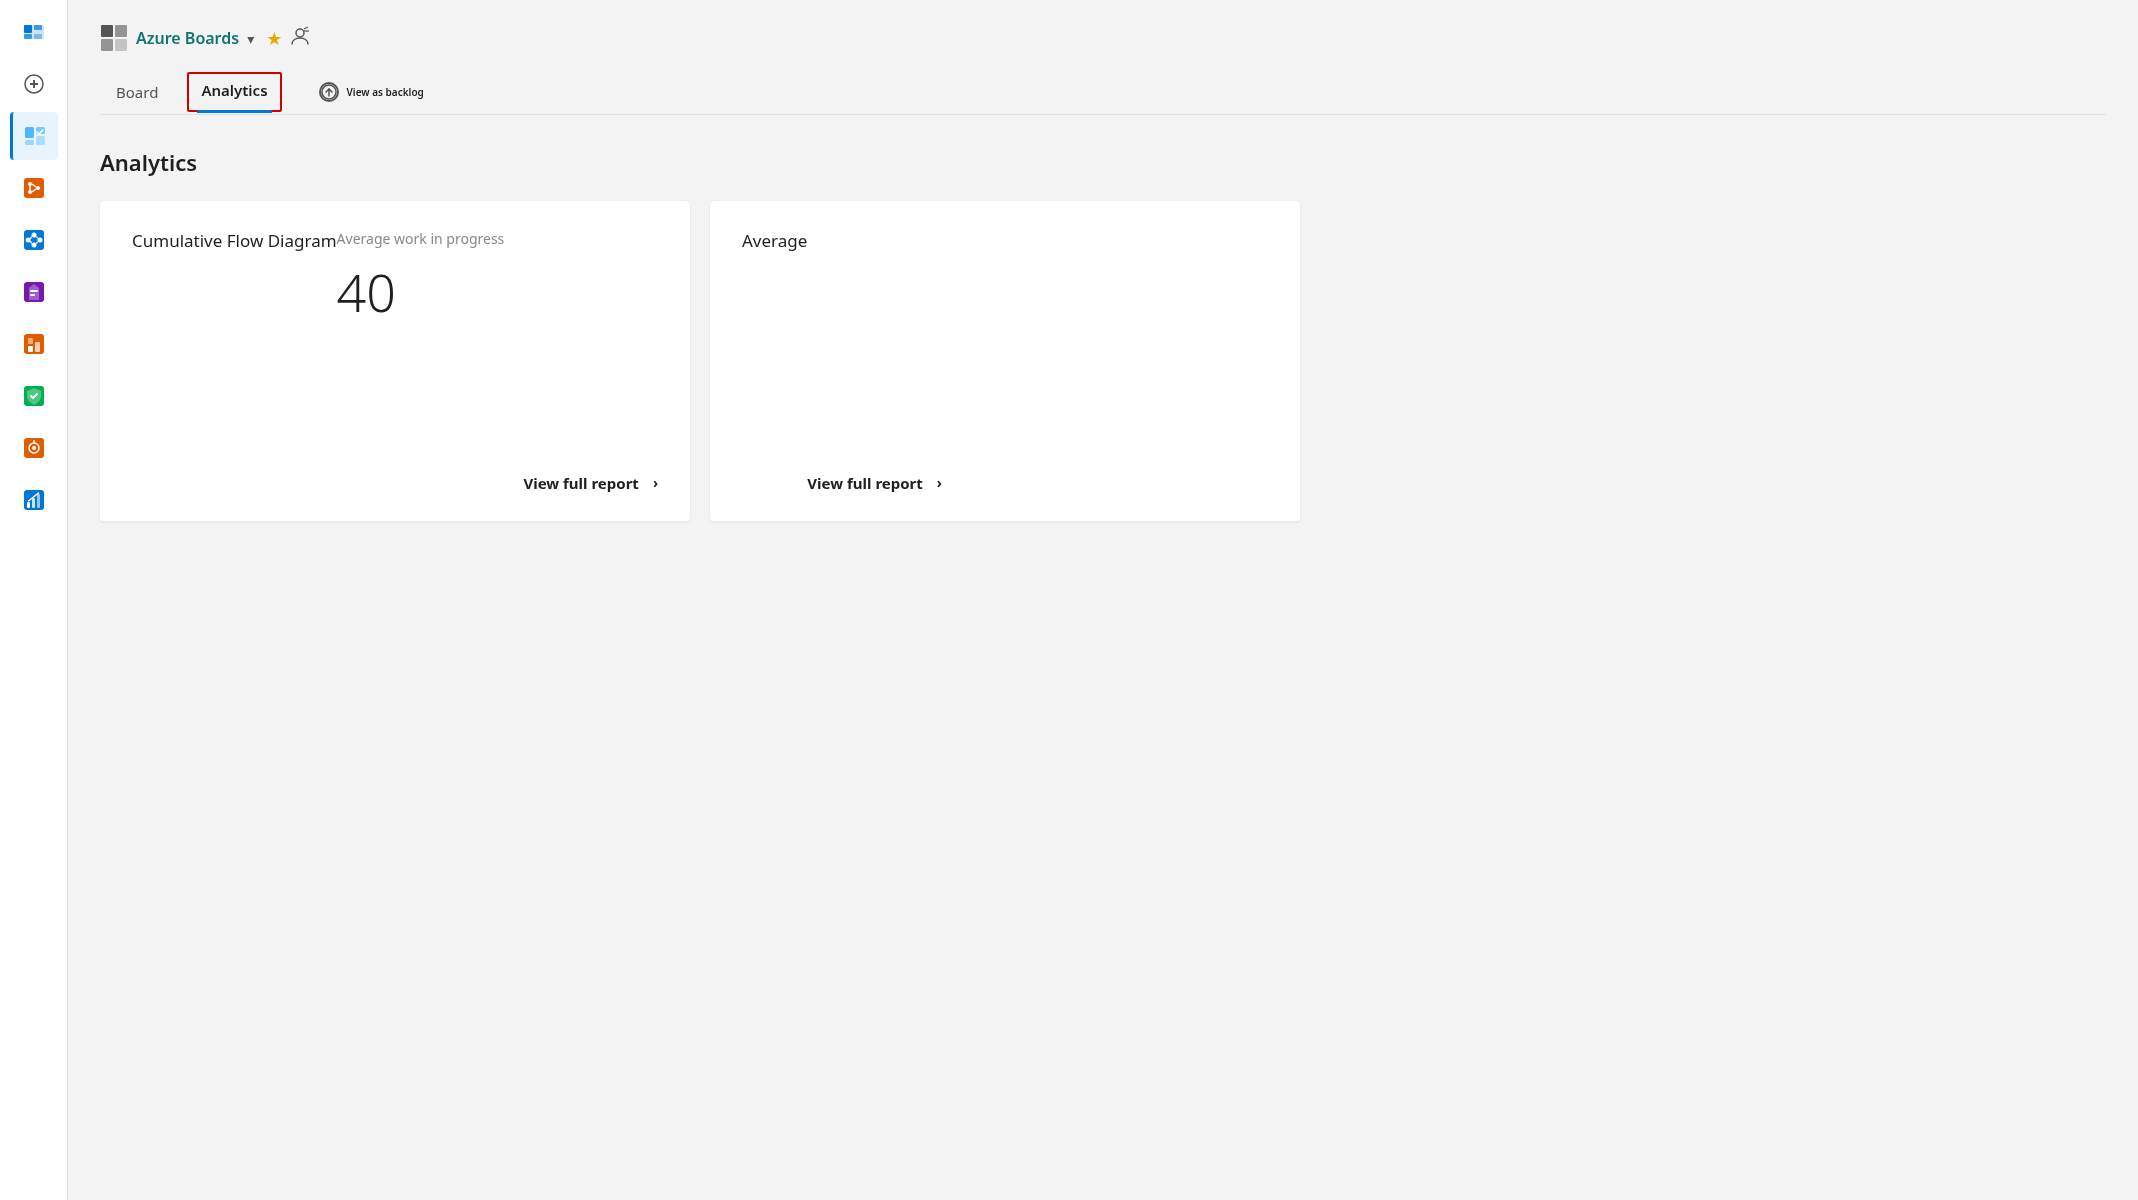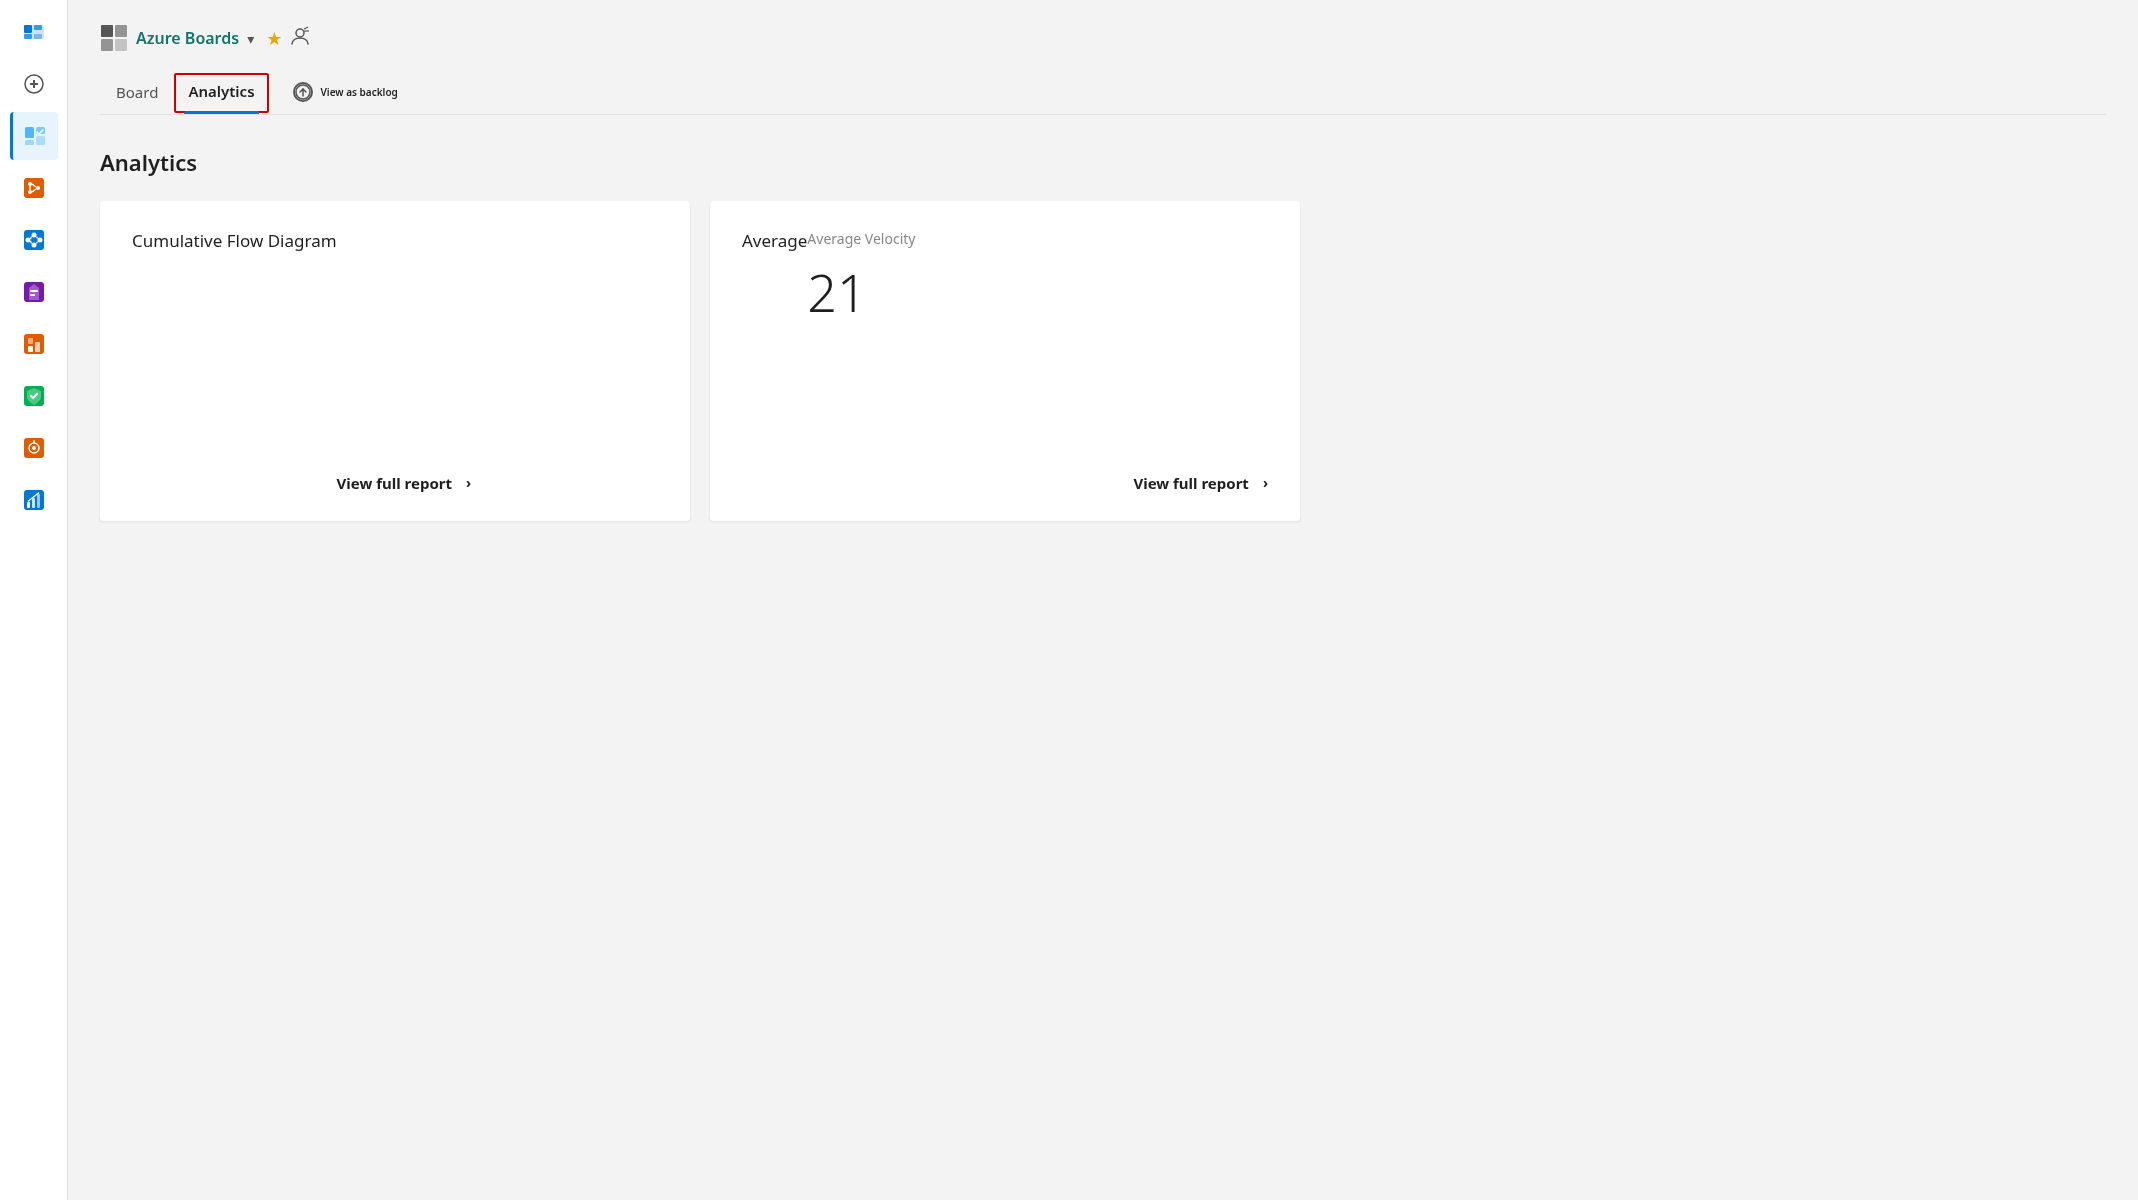--- a/index.html
+++ b/index.html
@@ -92,22 +92,22 @@
 
     .header-person {
       color: #555;
       font-size: 18px;
       cursor: pointer;
     }
 
     
     .tabs {
       display: flex;
-      align-items: center;
-      gap: 0;
+      align-items: flex-start;
+      gap: 13px;
       margin-bottom: 32px;
       border-bottom: 1px solid #e0e0e0;
     }
 
     .tab {
       padding: 10px 16px 12px;
       font-size: 15px;
       color: #555;
       cursor: pointer;
       position: relative;
@@ -377,36 +377,36 @@
       <span>View as backlog</span>
     </div>
   </div>
 
   <h1 class="page-title">Analytics</h1>
 
   <div class="cards-grid">
 
     <div class="card">
       <div class="card-title">Cumulative Flow Diagram</div>
-      <div class="card-footer">
-        <span class="view-full-report">
-          <span>View full report</span>
-          <span class="chevron-right">›</span>
-        </span>
-      </div>
-    </div>
-
-    <div class="card">
-      <div class="card-title">Average</div>
       <div style="flex:1; display:flex; flex-direction:column; justify-content:flex-end;">
-        <div class="card-metric-label">Average Velocity</div>
-        <div class="card-metric-value">21</div>
+        <div class="card-metric-label">Average work in progress</div>
+        <div class="card-metric-value">40</div>
       </div>
       <div class="card-footer">
         <span class="view-full-report">
           <span>View full report</span>
           <span class="chevron-right">›</span>
         </span>
       </div>
     </div>
 
+    <div class="card">
+      <div class="card-title">Average</div>
+      <div class="card-footer">
+        <span class="view-full-report">
+          <span>View full report</span>
+          <span class="chevron-right">›</span>
+        </span>
+      </div>
+    </div>
+
   </div>
 </div>
 
 </body></html>

